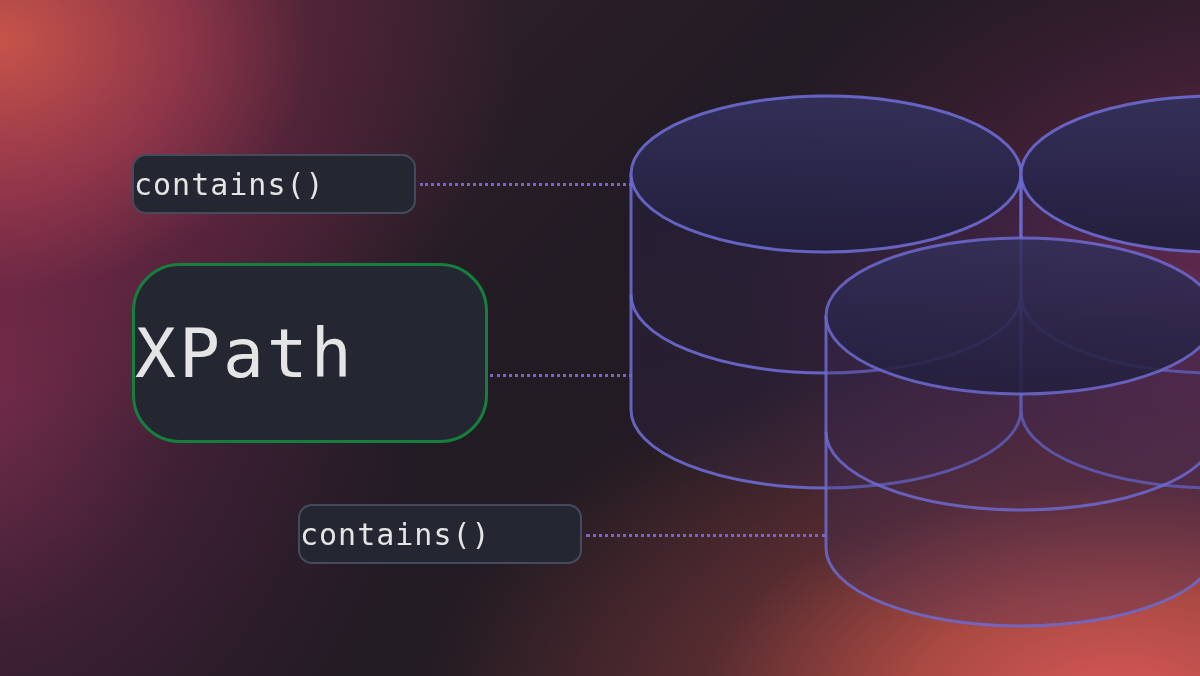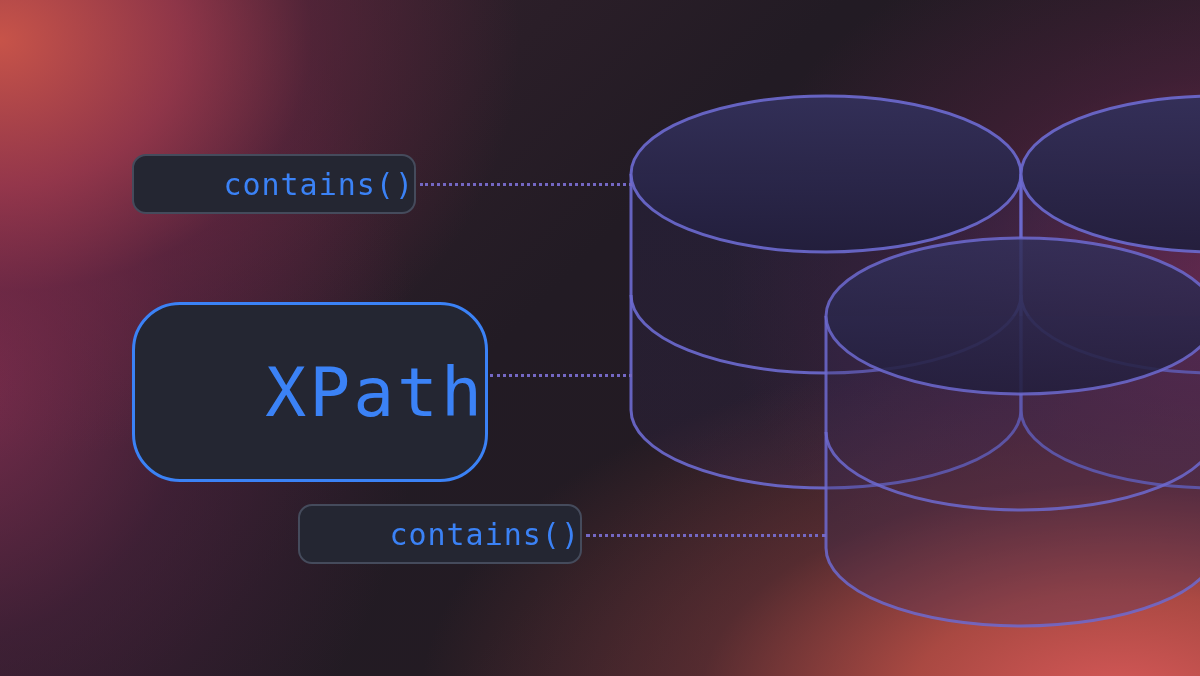--- a/index.html
+++ b/index.html
@@ -13,29 +13,29 @@
       background:
         radial-gradient(ellipse 520px 420px at 0px 40px, rgba(206,86,74,0.95) 0%, rgba(170,60,80,0.75) 35%, rgba(120,40,70,0.45) 60%, rgba(31,26,34,0) 100%),
         radial-gradient(ellipse 460px 520px at -40px 380px, rgba(150,50,90,0.7) 0%, rgba(90,35,70,0.45) 50%, rgba(31,26,34,0) 100%),
         radial-gradient(ellipse 700px 360px at 1120px 700px, rgba(214,88,88,1) 0%, rgba(190,80,70,0.85) 30%, rgba(120,55,55,0.55) 60%, rgba(31,26,34,0) 100%),
         radial-gradient(ellipse 520px 380px at 1240px 280px, rgba(140,45,85,0.8) 0%, rgba(90,35,70,0.45) 55%, rgba(31,26,34,0) 100%),
         linear-gradient(135deg, #3a2430 0%, #221b24 45%, #231b23 60%, #3a2230 100%);
     }
     .chip {
       position: absolute; box-sizing: border-box;
       background: #242632; border: 2px solid #454b5c;
-      color: #3b82f6; display: flex; align-items: center; justify-content: flex-end;
+      color: #e5e5e5; display: flex; align-items: center; justify-content: flex-start;
       letter-spacing: 1px;
     }
     .chip-small { height: 60px; border-radius: 14px; font-size: 30px; }
     .chip-top { left: 132px; top: 154px; width: 284px; }
     .chip-bottom { left: 298px; top: 504px; width: 284px; }
     .chip-main {
       left: 132px; top: 263px; width: 356px; height: 180px;
-      border-radius: 48px; border: 3px solid #3b82f6; font-size: 68px; letter-spacing: 3px; margin-top: 39px;
+      border-radius: 48px; border: 3px solid #15803d; font-size: 68px; letter-spacing: 3px;
     }
     .connector {
       position: absolute; height: 0; border-top: 3px dotted #7468c4;
     }
     .conn-top { left: 420px; top: 183px; width: 212px; }
     .conn-mid { left: 490px; top: 374px; width: 142px; }
     .conn-bottom { left: 586px; top: 534px; width: 240px; }
     svg.dbs { position: absolute; left: 0; top: 0; }
   </style>
 </head>

